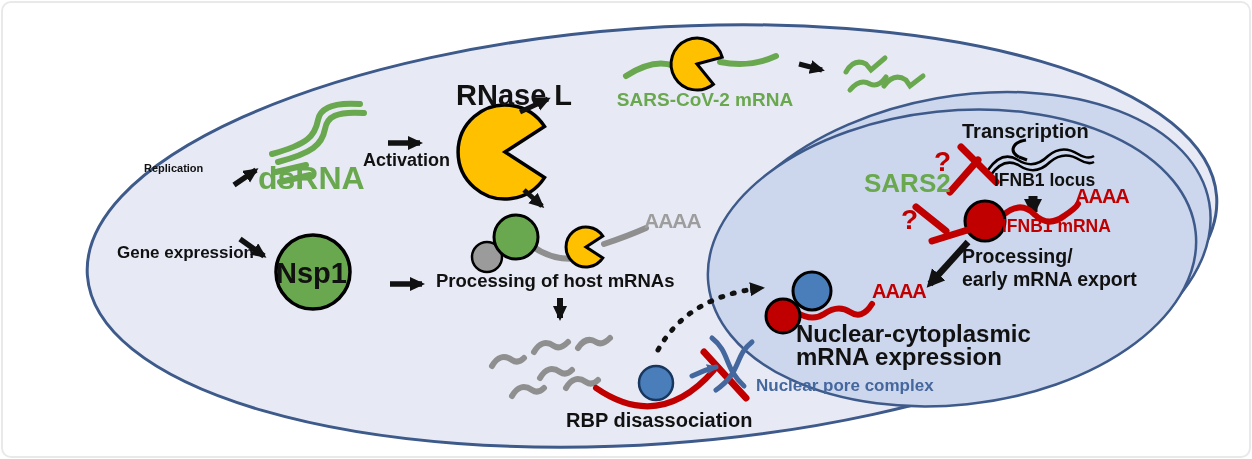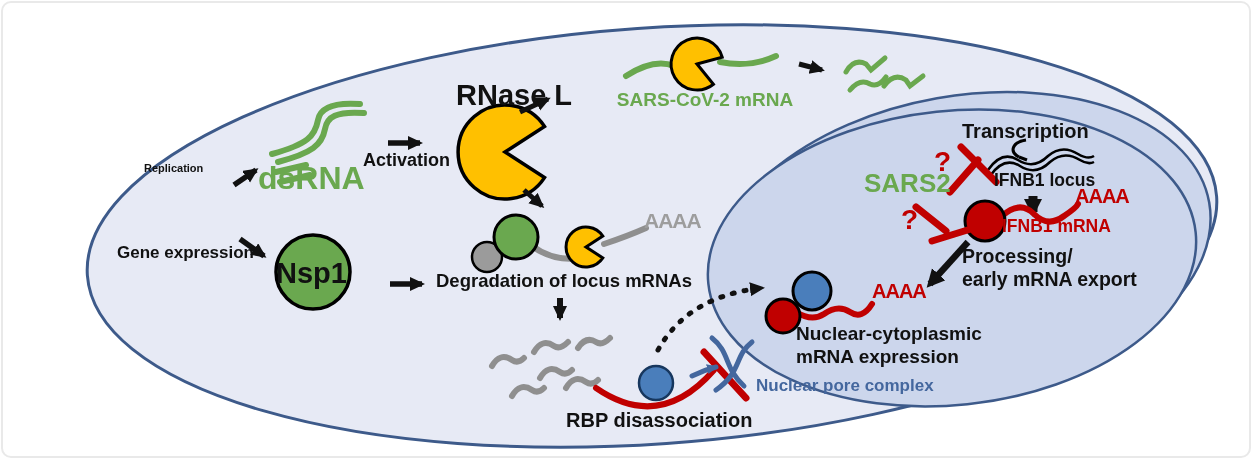--- a/index.html
+++ b/index.html
@@ -156,27 +156,27 @@
   <div class="label" style="left:456px;top:80px;font-size:29px;">RNase L</div>
 
   <div class="label" style="left:363px;top:151px;font-size:18px;">Activation</div>
 
   <div class="label green center" style="left:612px;top:90px;width:186px;font-size:19px;">
     <div>SARS-CoV-2 mRNA</div>
   </div>
 
   <div class="label gray polya" style="left:644px;top:210px;font-size:21px;">AAAA</div>
 
-  <div class="label" style="left:436px;top:271px;font-size:18.5px;">Degradation of locus mRNAs</div>
+  <div class="label" style="left:436px;top:271px;font-size:18.5px;">Processing of host mRNAs</div>
 
   <div class="label" style="left:566px;top:410px;font-size:20px;">RBP disassociation</div>
 
   <div class="label blue" style="left:756px;top:377px;font-size:17px;">Nuclear pore complex</div>
 
-  <div class="label" style="left:796px;top:322px;font-size:19px;line-height:23px;">
+  <div class="label" style="left:796px;top:322px;font-size:24px;line-height:23px;">
     <div>Nuclear-cytoplasmic</div>
     <div>mRNA expression</div>
   </div>
 
   <div class="label red polya" style="left:872px;top:281px;font-size:20px;">AAAA</div>
 
   <div class="label" style="left:962px;top:121px;font-size:20px;">Transcription</div>
 
   <div class="label" style="left:994px;top:171px;font-size:17.5px;">IFNB1 locus</div>
 

